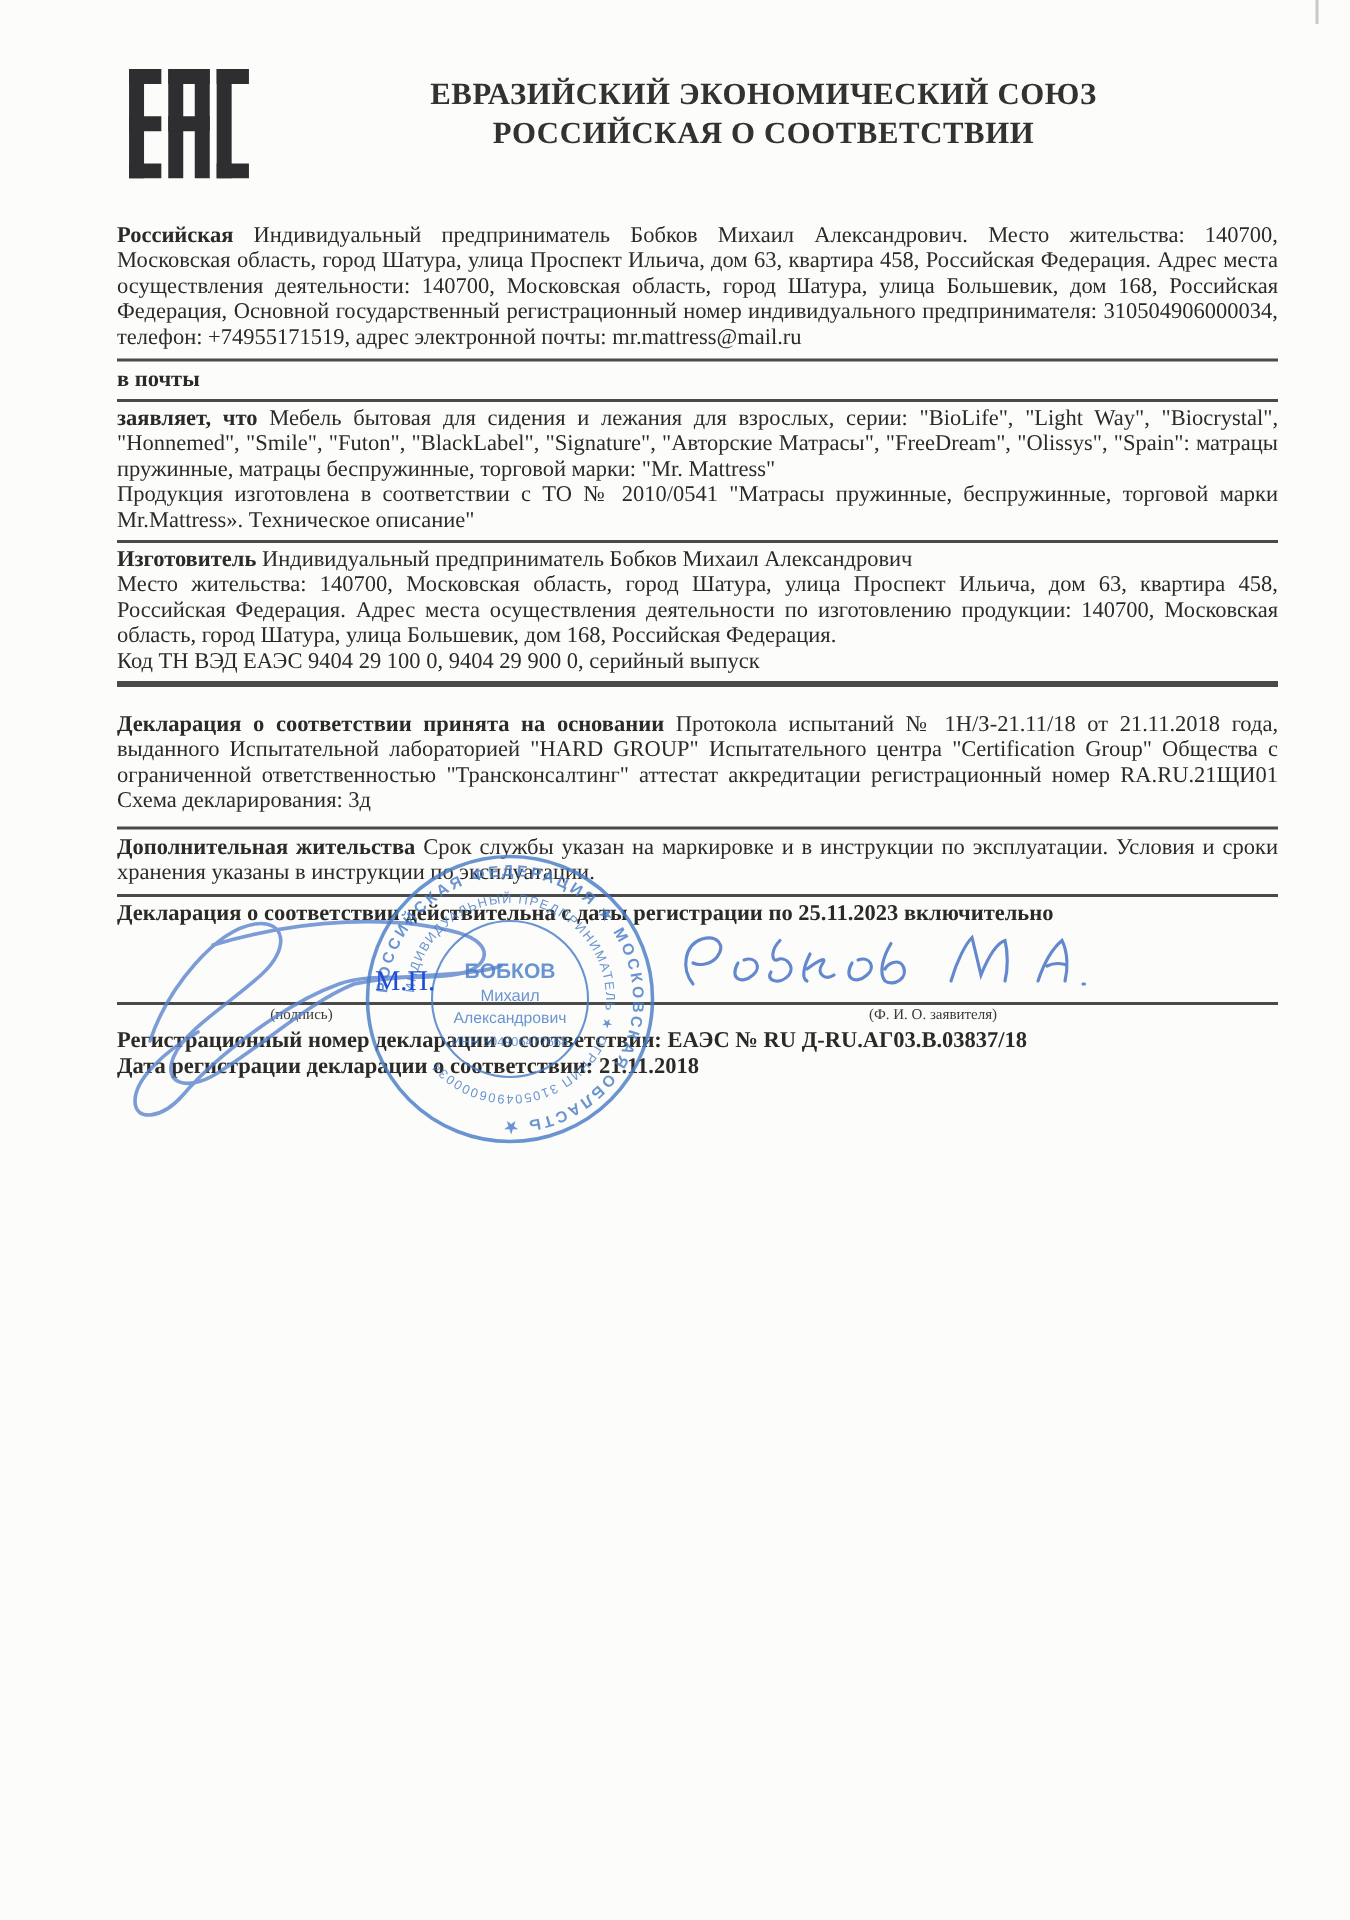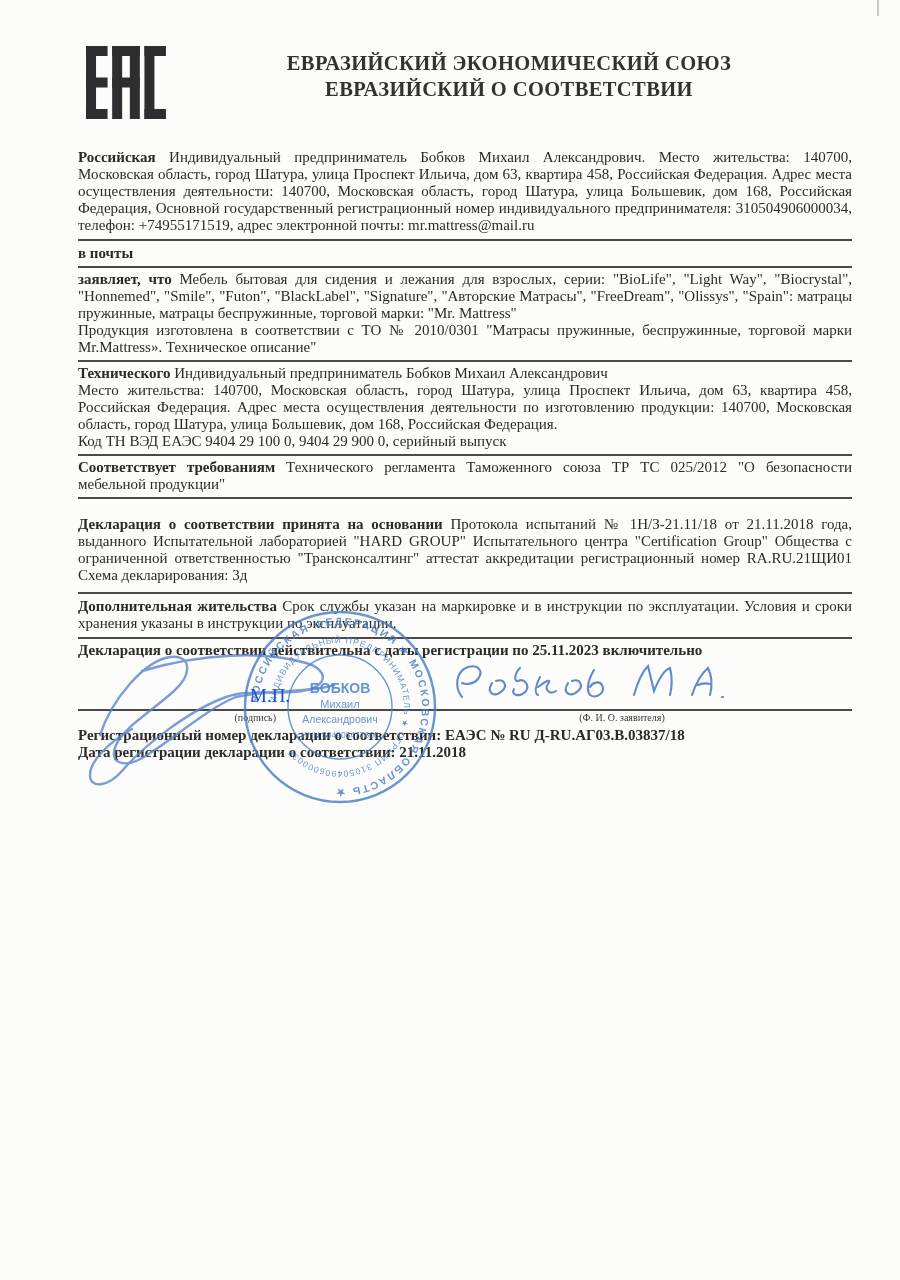--- a/index.html
+++ b/index.html
@@ -21,21 +21,21 @@
   .vlitse{padding:4px 0;font-size:15px;}
   .block{padding:3px 0 4px;}
   .basis{margin-top:14px;padding-bottom:8px;}
   .additional{padding:4px 0 5px;}
   .validity{padding:3px 0 2px;}
   .sig-area{position:relative;margin-top:2px;}
   .sig-space{height:46px;}
   .sig-line{border-top:2px solid #4a4a4a;}
   .sig-captions{position:relative;height:16px;font-size:10px;color:#3a3a3a;}
   .cap{position:absolute;top:1px;text-align:center;}
-  .cap-sign{left:68px;width:130px;text-align:right;}
+  .cap-sign{left:58px;width:130px;}
   .cap-name{left:444px;width:200px;}
   .mp{position:absolute;left:172px;top:22px;font-size:19px;z-index:4;color:#1d4ed8;}
   .stamp{position:absolute;left:157px;top:-56px;width:210px;height:200px;z-index:3;opacity:.82;pointer-events:none;}
   .stamp circle{fill:none;stroke:#4a7ec7;}
   .stamp .oc{stroke-width:2.4;}
   .stamp .ic{stroke-width:1.4;}
   .stamp text{fill:#4a7ec7;font-family:"Liberation Sans",sans-serif;}
   .ring{font-size:10.5px;letter-spacing:2px;font-weight:bold;}
   .ring2{font-size:8.6px;letter-spacing:1px;}
   .sc{text-anchor:middle;}
@@ -66,21 +66,21 @@
         <rect x="34" y="0" width="13" height="95"></rect>
           <rect x="57" y="0" width="13" height="95"></rect>
         <rect x="34" y="0" width="36" height="13"></rect>
           <rect x="34" y="41" width="36" height="13"></rect>
         <rect x="76" y="0" width="13" height="95"></rect>
           <rect x="76" y="0" width="28" height="13"></rect>
         <rect x="76" y="82" width="28" height="13"></rect>
       </svg>
       <div class="titles">
         <div class="title1">ЕВРАЗИЙСКИЙ ЭКОНОМИЧЕСКИЙ СОЮЗ</div>
-        <div class="title2">ЕВРАЗИЙСКИЙ О СООТВЕТСТВИИ</div>
+        <div class="title2">РОССИЙСКАЯ О СООТВЕТСТВИИ</div>
       </div>
     </div>
 
     <p class="para applicant">
       <b>Российская</b>
       <span>Индивидуальный предприниматель Бобков Михаил Александрович. Место жительства: 140700, Московская область, город Шатура, улица Проспект Ильича, дом 63, квартира 458, Российская Федерация. Адрес места осуществления деятельности: 140700, Московская область, город Шатура, улица Большевик, дом 168, Российская Федерация, Основной государственный регистрационный номер индивидуального предпринимателя: 310504906000034, телефон: +74955171519, адрес электронной почты: mr.mattress@mail.ru</span>
     </p>
 
     <div class="rule"></div>
 
@@ -88,42 +88,36 @@
       <b>в почты</b>
     </div>
 
     <div class="rule"></div>
 
     <div class="block">
       <p class="para">
         <b>заявляет, что</b>
         <span>Мебель бытовая для сидения и лежания для взрослых, серии: "BioLife", "Light Way", "Biocrystal", "Honnemed", "Smile", "Futon", "BlackLabel", "Signature", "Авторские Матрасы", "FreeDream", "Olissys", "Spain": матрацы пружинные, матрацы беспружинные, торговой марки: "Mr. Mattress"</span>
       </p>
-      <p class="para">Продукция изготовлена в соответствии с ТО № 2010/0301 "Матрасы пружинные, беспружинные, торговой марки Mr.Mattress». Техническое описание"</p>
+      <p class="para">Продукция изготовлена в соответствии с ТО № 2010/0541 "Матрасы пружинные, беспружинные, торговой марки Mr.Mattress». Техническое описание"</p>
     </div>
 
     <div class="rule"></div>
 
     <div class="block">
       <p class="para">
-        <b>Технического</b>
+        <b>Изготовитель</b>
         <span>Индивидуальный предприниматель Бобков Михаил Александрович</span>
       </p>
       <p class="para">Место жительства: 140700, Московская область, город Шатура, улица Проспект Ильича, дом 63, квартира 458, Российская Федерация. Адрес места осуществления деятельности по изготовлению продукции: 140700, Московская область, город Шатура, улица Большевик, дом 168, Российская Федерация.</p>
       <p class="para">Код ТН ВЭД ЕАЭС 9404 29 100 0, 9404 29 900 0, серийный выпуск</p>
     </div>
 
     <div class="rule"></div>
 
-    <div class="block">
-      <p class="para">
-        <b>Соответствует требованиям</b>
-        <span>Технического регламента Таможенного союза ТР ТС 025/2012 "О безопасности мебельной продукции"</span>
-      </p>
-    </div>
 
     <div class="rule"></div>
 
     <div class="block basis">
       <p class="para">
         <b>Декларация о соответствии принята на основании</b>
         <span>Протокола испытаний № 1Н/З-21.11/18 от 21.11.2018 года, выданного Испытательной лабораторией "HARD GROUP" Испытательного центра "Certification Group" Общества с ограниченной ответственностью "Трансконсалтинг" аттестат аккредитации регистрационный номер RA.RU.21ЩИ01 Схема декларирования: 3д</span>
       </p>
     </div>
 

